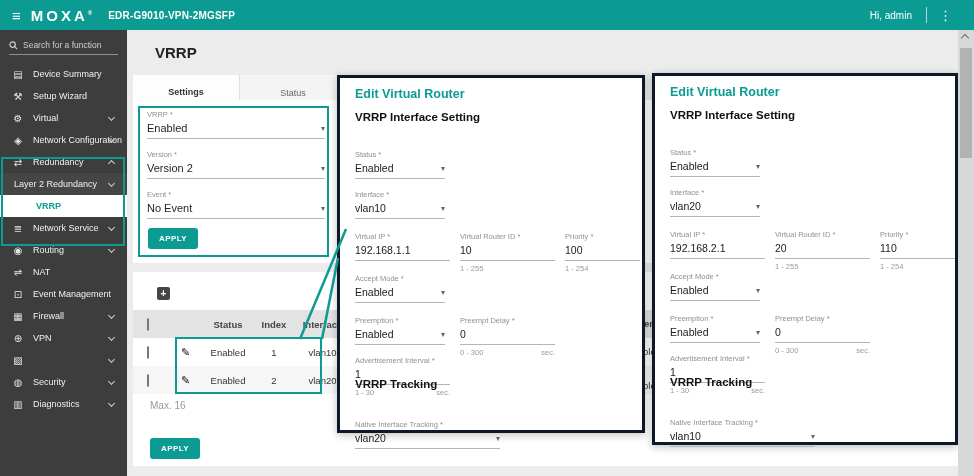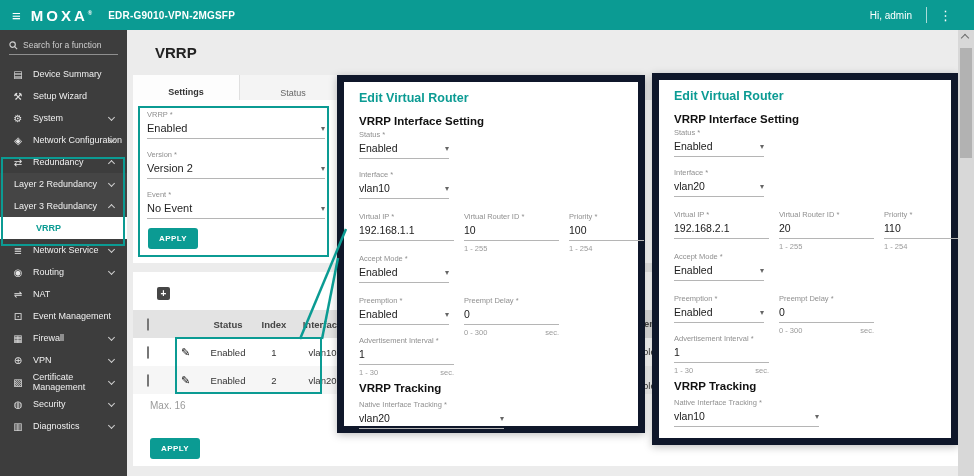--- a/index.html
+++ b/index.html
@@ -73,27 +73,27 @@
   .c-index { width:42px; text-align:center; } .c-interface { width:55px; text-align:center; }
   .cbx { width:12px; height:12px; border:1.5px solid #777; border-radius:2px; background:#fff; cursor:pointer; }
   .pencil { font-size:11px; color:#111; cursor:pointer; font-family:"DejaVu Sans", sans-serif; }
   .max-note { position:absolute; left:17px; top:128px; font-size:10px; color:#9a9a9a; }
 
   
   .frag { position:absolute; z-index:2; color:#333; font-size:9.5px; }
   .frag.h { font-weight:bold; color:#444; }
 
   
-  .dialog { position:absolute; background:#fff; border:7px solid #0f172a; z-index:6;
+  .dialog { position:absolute; background:#fff; border:3px solid #0f172a; z-index:6;
             box-shadow:0 2px 8px rgba(0,0,0,.25); }
   .d1 { left:337px; top:75px; width:308px; height:358px; }
   .d2 { left:652px; top:73px; width:306px; height:372px; }
   .dtitle { position:absolute; left:15px; top:9px; font-size:12.5px; font-weight:bold; color:#0b9b93; }
   .dsection { position:absolute; left:15px; font-size:11.5px; font-weight:bold; color:#111; }
-  .dfield { position:absolute; }
+  .dfield { position:absolute;margin-top:24px; }
   .dlabel { font-size:7.5px; color:#909090; white-space:nowrap; }
   .dvalrow { display:flex; align-items:center; justify-content:space-between; margin-top:3px; }
   .dval { font-size:10.5px; color:#202020; }
   .dunder { border-bottom:1px solid #b5b5b5; margin-top:4px; }
   .dhint { display:flex; justify-content:space-between; font-size:7.5px; color:#9a9a9a; margin-top:3px; }
   .w90 { width:90px; } .w95 { width:95px; } .w75 { width:75px; } .w145 { width:145px; }
 
   
   .anno { position:absolute; border:2.5px solid #0b9b93; z-index:8; pointer-events:none; }
   .anno-sidebar { left:1px; top:157px; width:124px; height:89px; }
@@ -134,41 +134,37 @@
       <div class="nav-item">
           <span class="icon">▤</span>
           <span>Device Summary</span>
         </div>
       <div class="nav-item">
           <span class="icon">⚒</span>
           <span>Setup Wizard</span>
         </div>
       <div class="nav-item">
           <span class="icon">⚙</span>
-          <span>System</span>
+          <span>Virtual</span>
           <span class="chev down"></span>
         </div>
       <div class="nav-item">
           <span class="icon">◈</span>
           <span>Network Configuration</span>
           <span class="chev down"></span>
         </div>
       <div class="nav-item">
           <span class="icon">⇄</span>
           <span>Redundancy</span>
           <span class="chev up"></span>
         </div>
       <div class="nav-item sub">
           <span>Layer 2 Redundancy</span>
           <span class="chev down"></span>
         </div>
-      <div class="nav-item sub">
-          <span>Layer 3 Redundancy</span>
-          <span class="chev up"></span>
-        </div>
       <div class="nav-item sub2">
           <span>VRRP</span>
         </div>
       <div class="nav-item">
           <span class="icon">≣</span>
           <span>Network Service</span>
           <span class="chev down"></span>
         </div>
       <div class="nav-item">
           <span class="icon">◉</span>
@@ -188,21 +184,20 @@
           <span>Firewall</span>
           <span class="chev down"></span>
         </div>
       <div class="nav-item">
           <span class="icon">⊕</span>
           <span>VPN</span>
           <span class="chev down"></span>
         </div>
       <div class="nav-item">
           <span class="icon">▧</span>
-          <span>Certificate Management</span>
           <span class="chev down"></span>
         </div>
       <div class="nav-item">
           <span class="icon">◍</span>
           <span>Security</span>
           <span class="chev down"></span>
         </div>
       <div class="nav-item">
           <span class="icon">▥</span>
           <span>Diagnostics</span>

